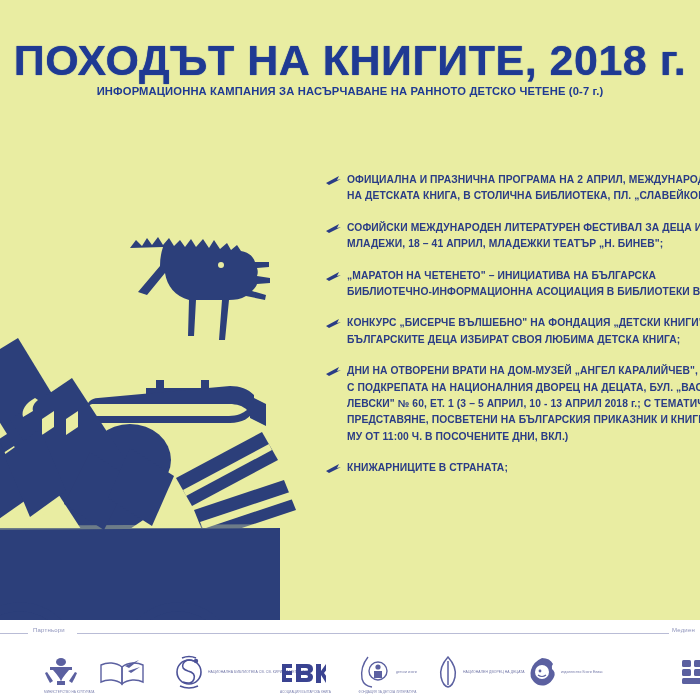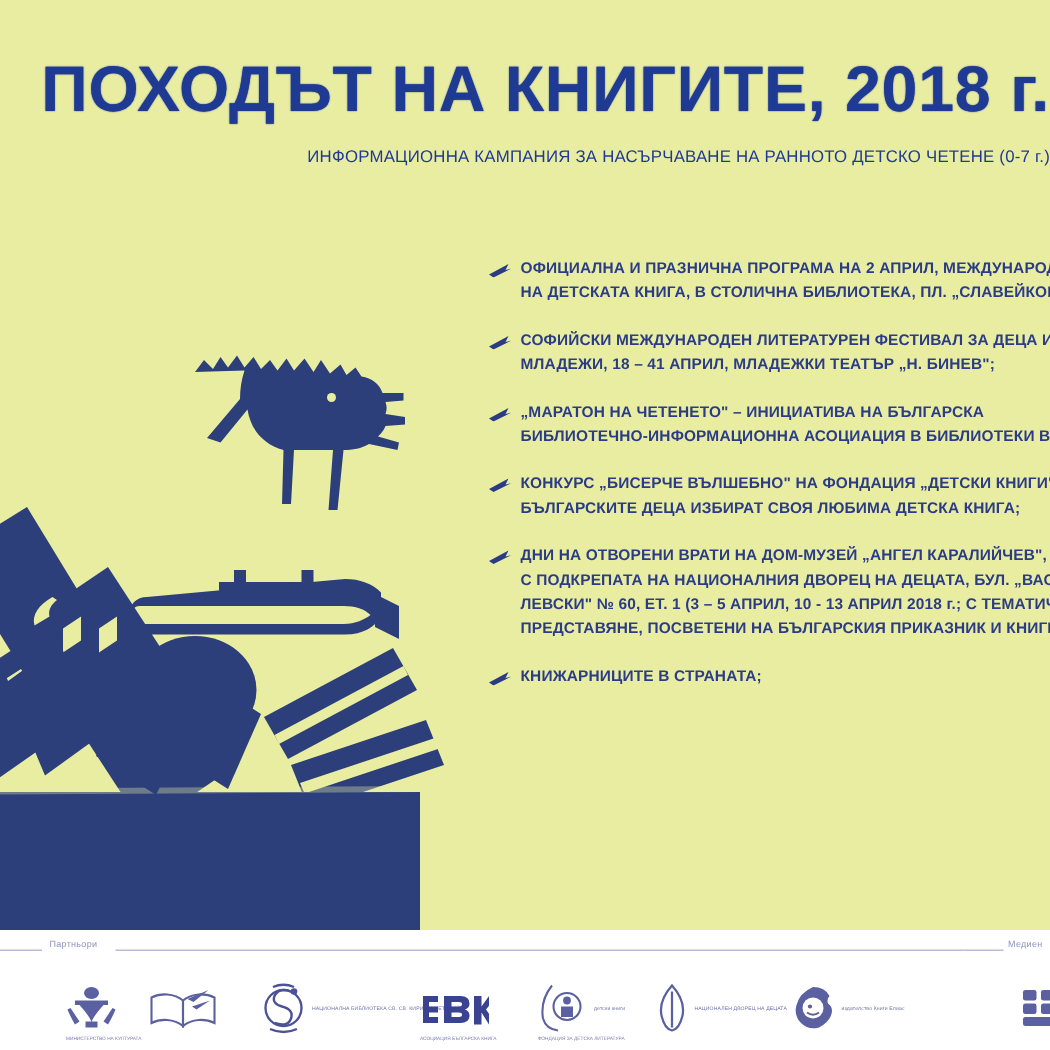--- a/index.html
+++ b/index.html
@@ -21,36 +21,36 @@
     background: #e9eda2;
     overflow: hidden;
   }
 
   
   #header-block {
     position: absolute;
     left: 0;
     top: 36px;
     width: 700px;
-    text-align: right;
+    text-align: center;
   }
   #poster-title {
     font-size: 43px;
     line-height: 48px;
     font-weight: bold;
     color: #1f3a93;
     letter-spacing: 0.5px;
     white-space: nowrap;
     font-family: "Liberation Sans", sans-serif;
     text-shadow: 0 0 1px #1f3a93;
   }
   #poster-subtitle {
-    margin-top: 15px;
+    margin-top: 1px;
     font-size: 11.2px;
-    font-weight: normal;
+    font-weight: bold;
     color: #1f3a93;
     letter-spacing: 0.15px;
     white-space: nowrap;
     font-family: "Liberation Sans", sans-serif;
   }
 
   
   #illustration {
     position: absolute;
     left: -20px;
@@ -289,20 +289,21 @@
     <div class="bullet-item">
       <span class="bullet-marker">
         <svg width="15" height="9" viewBox="0 0 15 9">
             <path d="M0 7 L13 0 L11 4 L15 3 L3 9 Z" fill="#2a3c86"></path>
           </svg>
       </span>
       <span class="bullet-line">ДНИ НА ОТВОРЕНИ ВРАТИ НА ДОМ-МУЗЕЙ „АНГЕЛ КАРАЛИЙЧЕВ",</span>
       <span class="bullet-line">С ПОДКРЕПАТА НА НАЦИОНАЛНИЯ ДВОРЕЦ НА ДЕЦАТА, БУЛ. „ВАСИЛ</span>
       <span class="bullet-line">ЛЕВСКИ" № 60, ЕТ. 1 (3 – 5 АПРИЛ, 10 - 13 АПРИЛ 2018 г.; С ТЕМАТИЧНИ</span>
       <span class="bullet-line">ПРЕДСТАВЯНЕ, ПОСВЕТЕНИ НА БЪЛГАРСКИЯ ПРИКАЗНИК И КНИГИТЕ</span>
+      <span class="bullet-line">МУ ОТ 11:00 Ч. В ПОСОЧЕНИТЕ ДНИ, ВКЛ.)</span>
     </div>
 
     <div class="bullet-item">
       <span class="bullet-marker">
         <svg width="15" height="9" viewBox="0 0 15 9">
             <path d="M0 7 L13 0 L11 4 L15 3 L3 9 Z" fill="#2a3c86"></path>
           </svg>
       </span>
       <span class="bullet-line">КНИЖАРНИЦИТЕ В СТРАНАТА;</span>
     </div>

